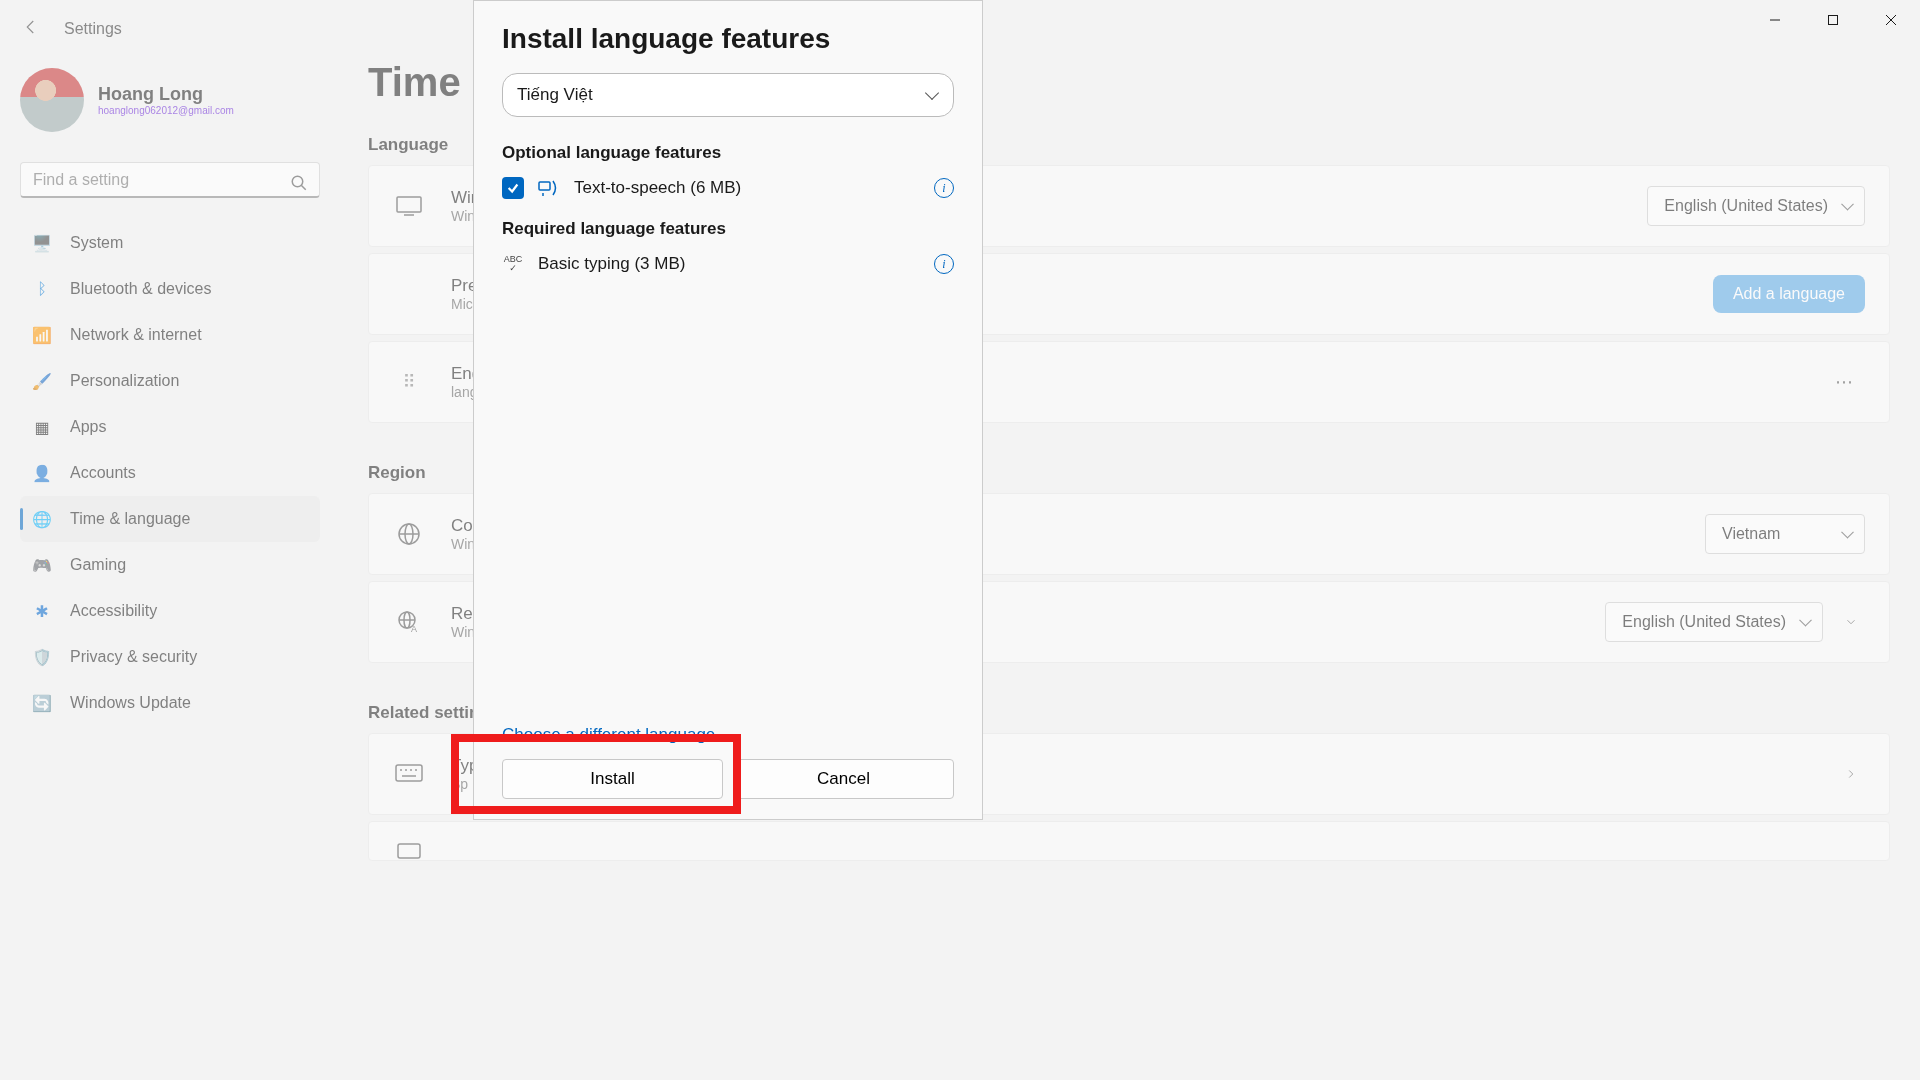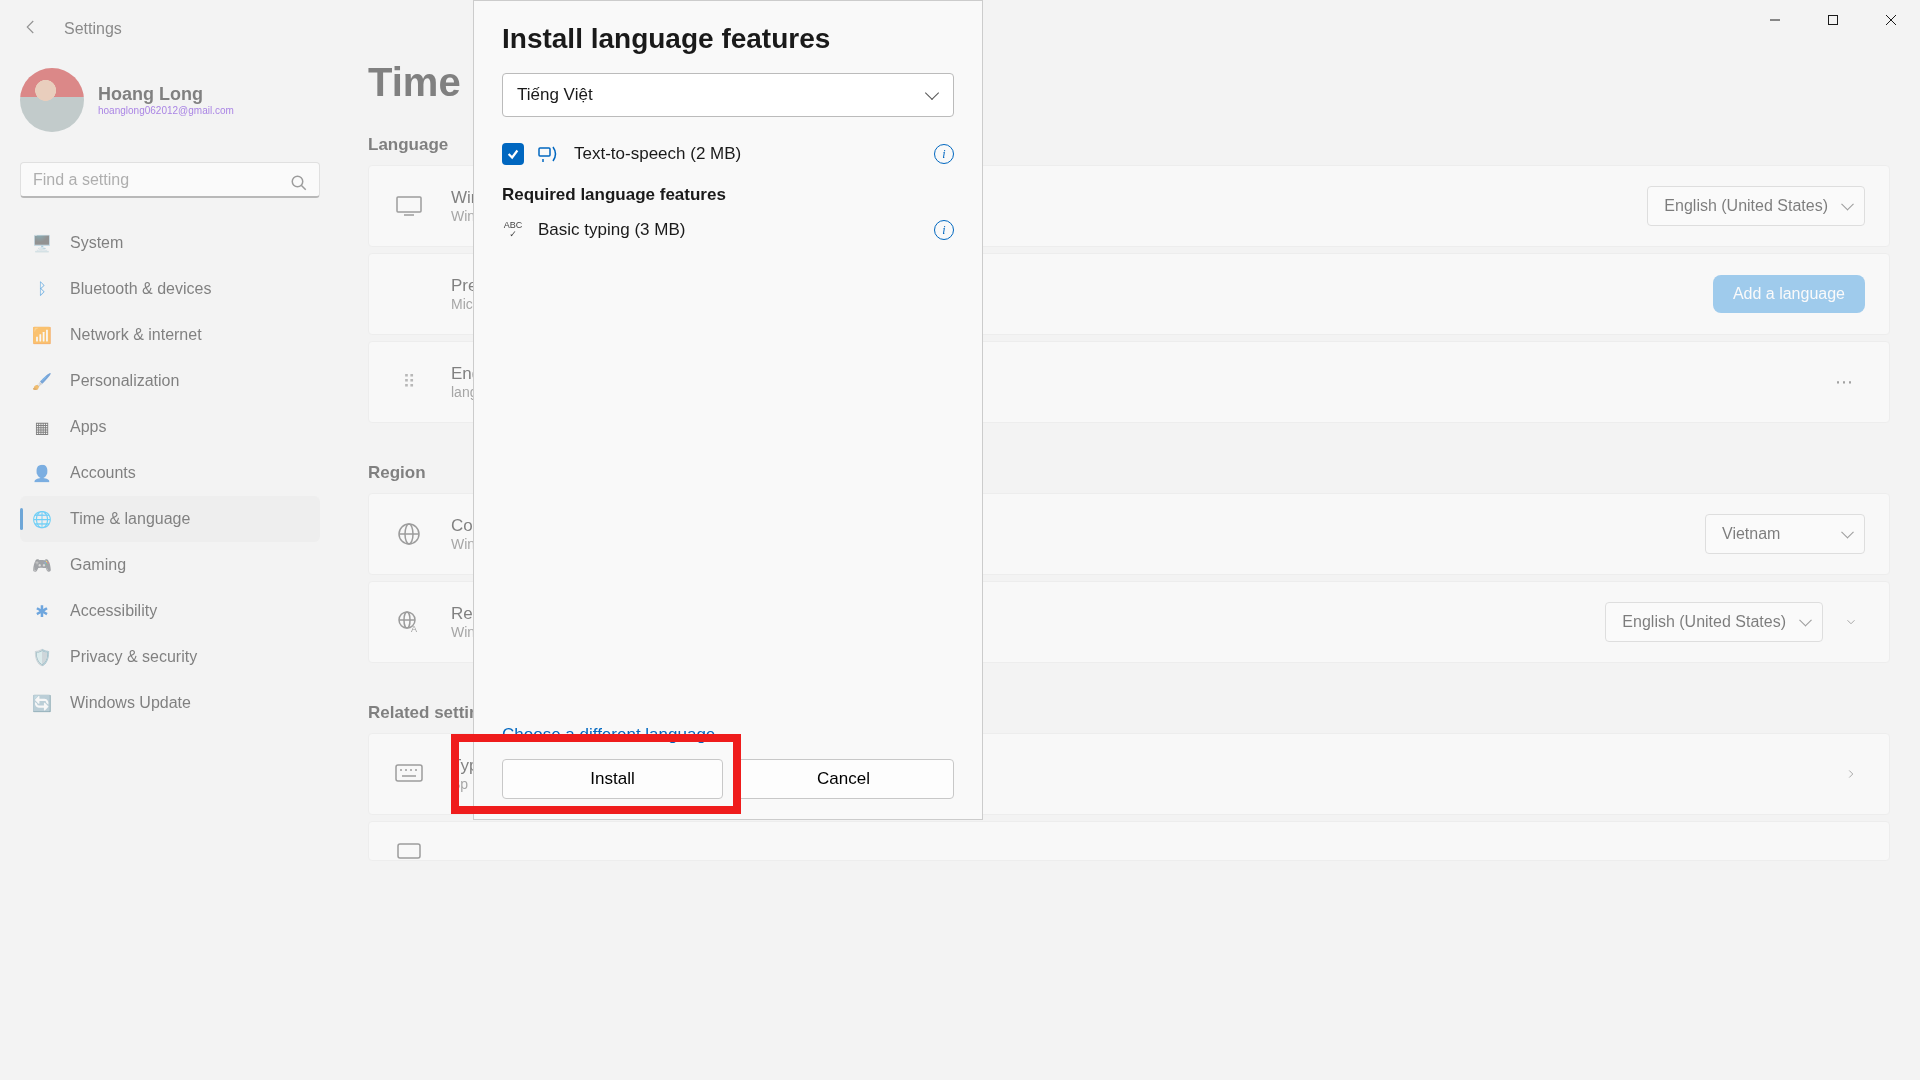--- a/index.html
+++ b/index.html
@@ -39,21 +39,21 @@
   .dropdown { border: 1px solid #ccc; background: #fff; border-radius: 4px; padding: 10px 36px 10px 16px; font-size: 16px; position: relative; min-width: 160px; }
   .dropdown::after { content: ""; position: absolute; right: 12px; top: 50%; width: 8px; height: 8px; border-right: 1.5px solid #555; border-bottom: 1.5px solid #555; transform: translateY(-70%) rotate(45deg); }
   .add-btn { background: #5aa9e6; color: #fff; border: none; border-radius: 8px; padding: 10px 20px; font-size: 16px; }
   .more { font-size: 18px; color: #555; letter-spacing: 2px; padding: 6px 10px; }
   .expand { width: 28px; height: 28px; display: flex; align-items: center; justify-content: center; }
   .expand svg { width: 14px; height: 14px; stroke: #555; stroke-width: 1.5; fill: none; }
   
   .dialog { position: absolute; left: 473px; top: 0; width: 510px; height: 820px; background: #f9f9f9; border: 1px solid #ccc; display: flex; flex-direction: column; padding: 22px 28px 20px 28px; z-index: 20; }
   .dlg-title { font-size: 28px; font-weight: 600; margin-bottom: 18px; }
   .dlg-label { font-size: 17px; color: #333; margin-bottom: 8px; }
-  .dlg-select { border: 1px solid #bbb; background: #fff; border-radius: 4px; height: 44px; display: flex; align-items: center; padding: 0 14px; font-size: 17px; position: relative; margin-bottom: 26px; }
+  .dlg-select { border: 1px solid #bbb; background: #fff; border-radius: 15px; height: 44px; display: flex; align-items: center; padding: 0 14px; font-size: 17px; position: relative; margin-bottom: 26px; }
   .dlg-select::after { content: ""; position: absolute; right: 16px; top: 50%; width: 9px; height: 9px; border-right: 1.5px solid #555; border-bottom: 1.5px solid #555; transform: translateY(-70%) rotate(45deg); }
   .dlg-section { font-size: 17px; font-weight: 600; margin-bottom: 14px; }
   .feat-row { display: flex; align-items: center; gap: 14px; margin-bottom: 20px; font-size: 17px; }
   .chk { width: 22px; height: 22px; border-radius: 4px; background: #0067c0; display: flex; align-items: center; justify-content: center; }
   .chk svg { width: 14px; height: 14px; stroke: #fff; stroke-width: 2.5; fill: none; }
   .feat-ico { width: 22px; height: 22px; display:flex; align-items:center; justify-content:center; }
   .info-ico { margin-left: auto; width: 20px; height: 20px; border: 1.5px solid #0067c0; border-radius: 50%; color: #0067c0; display: flex; align-items: center; justify-content: center; font-size: 12px; font-style: italic; font-family: serif; }
   .abc-ico { font-size: 9px; line-height: 9px; text-align:center; color:#444; }
   .dlg-footer { margin-top: auto; }
   .dlg-link { color: #0067c0; font-size: 17px; margin-bottom: 14px; display: block; }
@@ -265,34 +265,35 @@
           </svg>
         </div>
     </div>
   </div>
 </div>
 
 <div class="dialog">
   <div class="dlg-title">Install language features</div>
   <div class="dlg-select">Tiếng Việt</div>
 
+  <div class="dlg-section">Optional language features</div>
   <div class="feat-row">
     <span class="chk">
         <svg viewBox="0 0 16 16">
           <polyline points="3 8 7 12 13 4"></polyline>
         </svg>
       </span>
     <span class="feat-ico">
         <svg width="22" height="18" viewBox="0 0 22 18" fill="none" stroke="#0067c0" stroke-width="1.5">
           <rect x="1" y="3" width="11" height="8" rx="1"></rect>
           <path d="M15 2 Q20 9 15 16"></path>
           <line x1="5" y1="14" x2="5" y2="17"></line>
         </svg>
       </span>
-    <span>Text-to-speech (2 MB)</span>
+    <span>Text-to-speech (6 MB)</span>
     <span class="info-ico">i</span>
   </div>
 
   <div class="dlg-section">Required language features</div>
   <div class="feat-row">
     <span class="feat-ico abc-ico">ABC<br>✓</span>
     <span>Basic typing (3 MB)</span>
     <span class="info-ico">i</span>
   </div>
 

